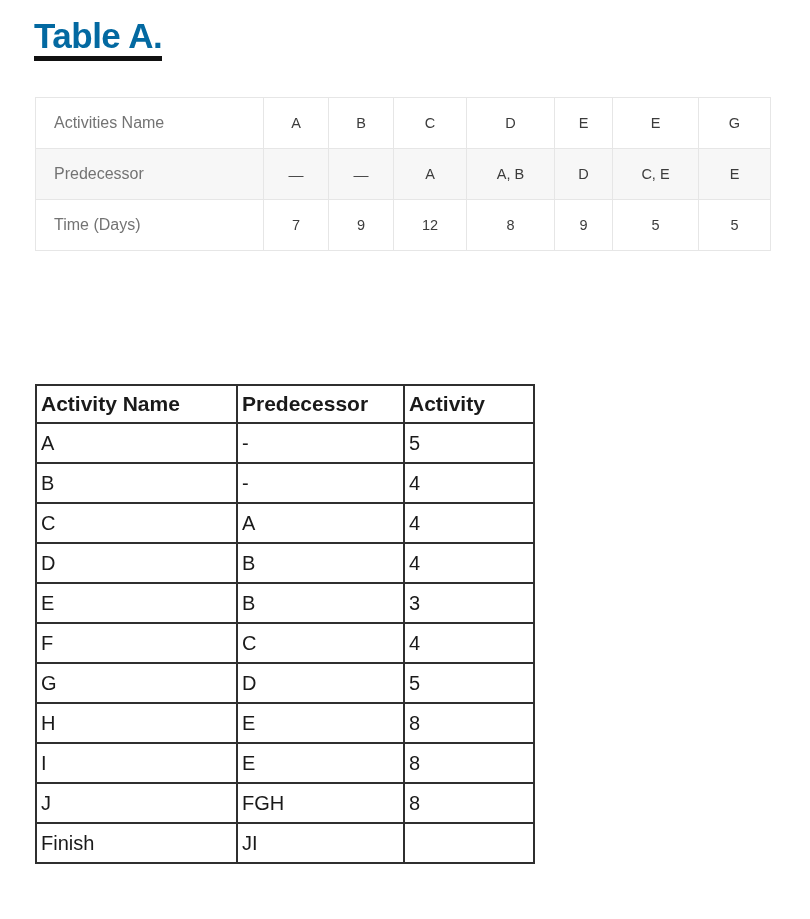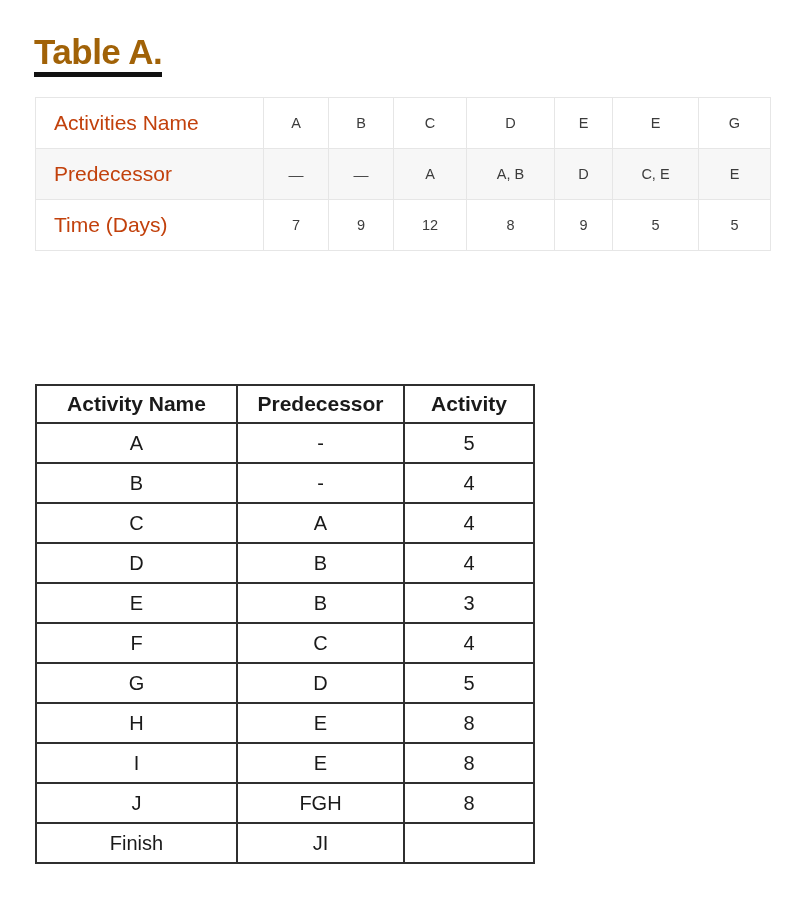--- a/index.html
+++ b/index.html
@@ -18,25 +18,24 @@
   .page {
     position: relative;
     width: 810px;
     height: 919px;
   }
 
   
   .heading {
     position: absolute;
     font-weight: bold;
-    color: #a16207;
+    color: #0369a1;
     letter-spacing: -0.5px;
     line-height: 1;
     white-space: nowrap;
-    margin-top: 16px;
   }
   .heading .heading-text {
     display: inline-block;
     border-bottom: 5px solid #111111;
     padding-bottom: 3px;
   }
   #heading-a {
     left: 34px;
     top: 18px;
     font-size: 35px;
@@ -66,22 +65,22 @@
     color: #3c3c3c;
     height: 50px;
     padding: 0 6px;
     text-align: center;
     vertical-align: middle;
     font-weight: normal;
   }
   table.table-a td.rowlabel {
     text-align: left;
     padding-left: 18px;
-    font-size: 21px;
-    color: #c2410c;
+    font-size: 16px;
+    color: #737373;
   }
   table.table-a tr.shaded td {
     background: #f7f7f7;
   }
   .dash-mark {
     display: inline-block;
     font-size: 15px;
     color: #4a4a4a;
   }
 
@@ -96,21 +95,21 @@
     border-collapse: collapse;
     width: 498px;
     table-layout: fixed;
     background: #ffffff;
   }
   table.table-b th,
   table.table-b td {
     border: 2px solid #2f2f2f;
     height: 38px;
     padding: 0 4px;
-    text-align: center;
+    text-align: left;
     vertical-align: middle;
     color: #1a1a1a;
   }
   table.table-b th {
     font-size: 21px;
     font-weight: bold;
     height: 36px;
   }
   table.table-b td {
     font-size: 20px;

